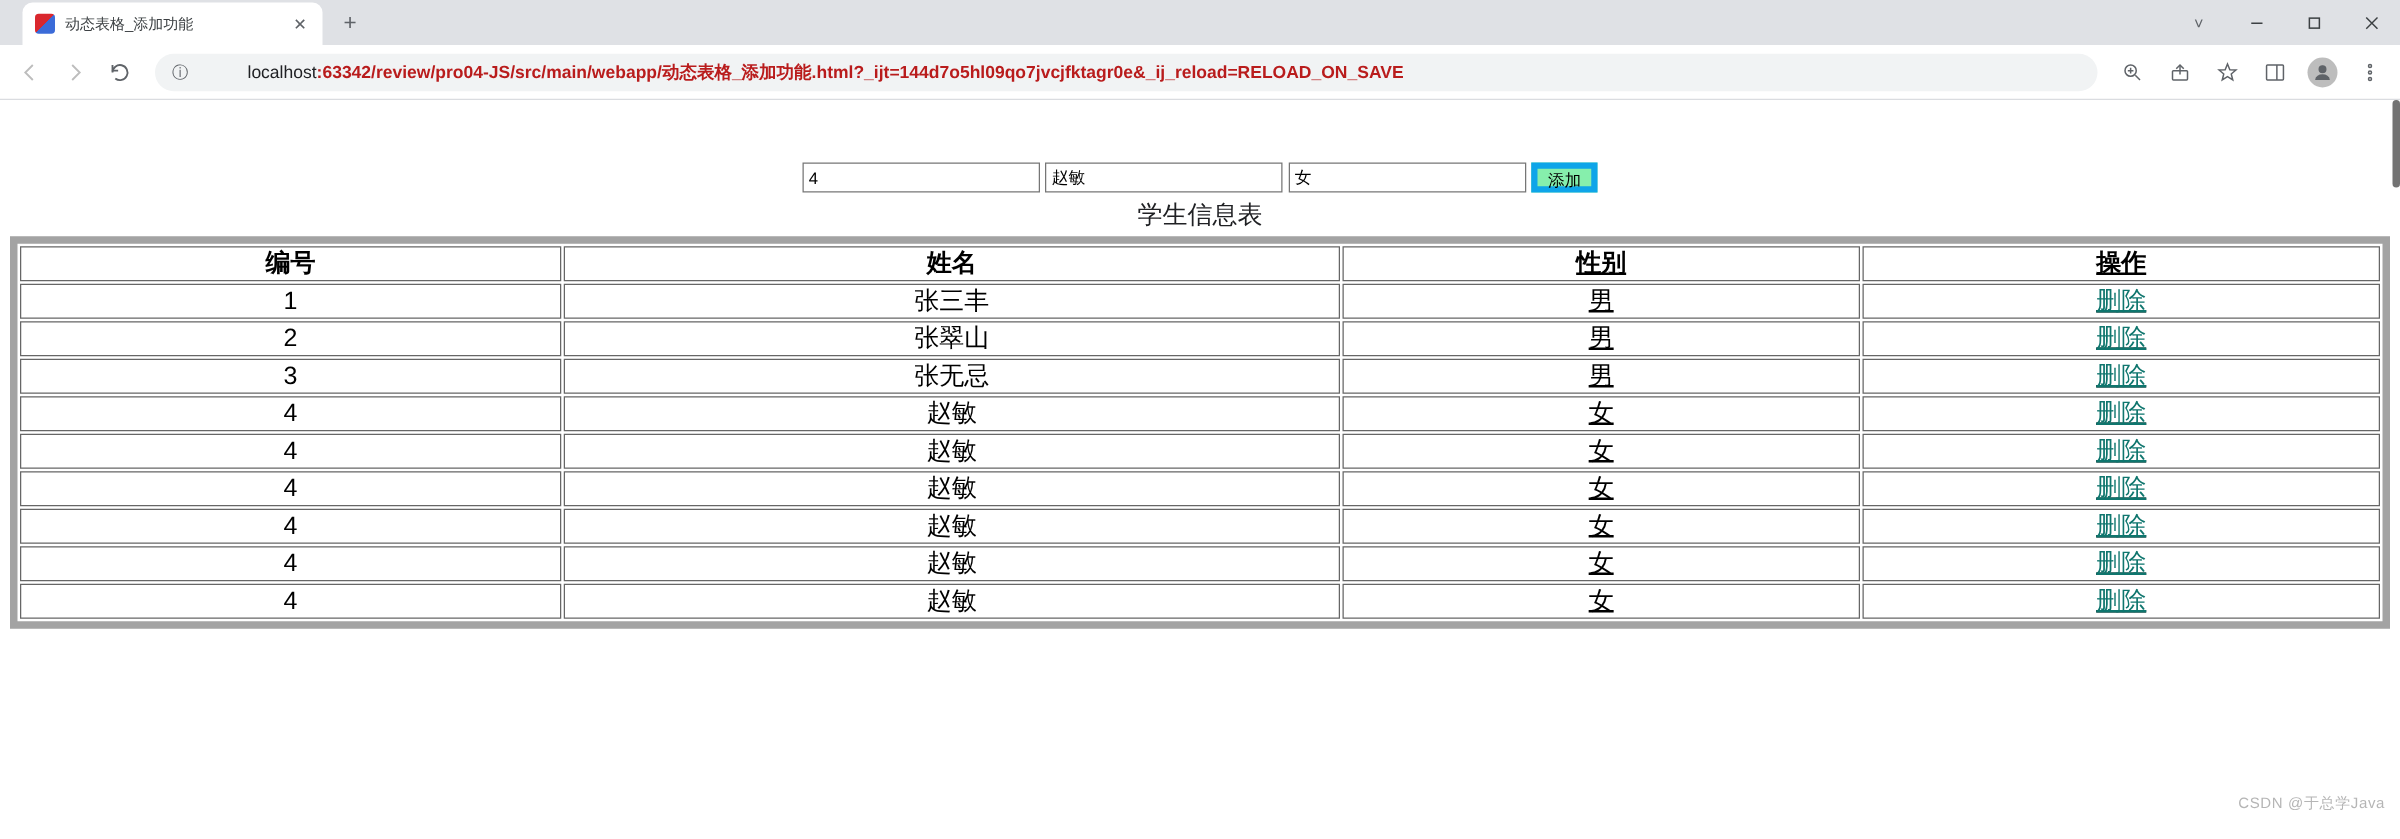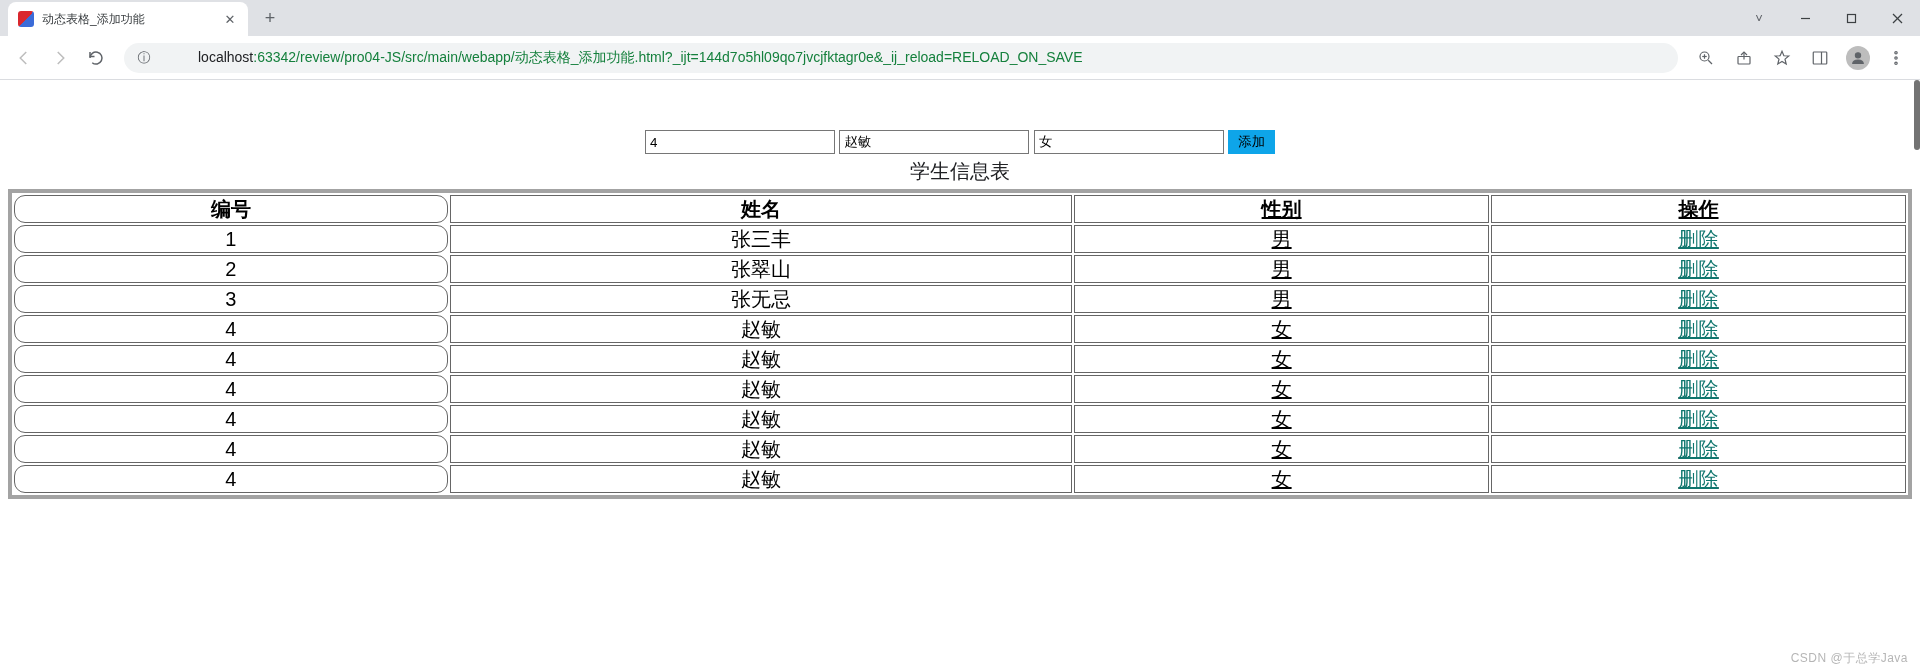--- a/index.html
+++ b/index.html
@@ -18,21 +18,21 @@
     }
     
     .browser-chrome {
       background: #fff;
     }
     .tab-strip {
       display: flex;
       align-items: center;
       height: 36px;
       background: #dfe1e5;
-      padding-left: 8px;
+      padding-left: 18px;
       position: relative;
     }
     .tab {
       display: flex;
       align-items: center;
       background: #fff;
       height: 34px;
       margin-top: 2px;
       border-radius: 8px 8px 0 0;
       padding: 0 10px;
@@ -129,21 +129,21 @@
       color: #5f6368;
       margin: 0 8px;
     }
     .omnibox .info-icon {
       width: 16px; height: 16px;
       display:flex;align-items:center;justify-content:center;
       font-size:13px; color:#5f6368;
     }
     .url-text { flex:1; white-space:nowrap; overflow:hidden; }
     .url-host-strong { color: #202124; padding-left: 36px; }
-    .url-rest { color: #15803d; }
+    .url-rest { color: #b91c1c; font-weight: bold; }
     .toolbar-right {
       display: flex;
       align-items: center;
       gap: 6px;
     }
     .tool-icon {
       width: 32px; height: 32px;
       display:flex; align-items:center; justify-content:center;
       color:#5f6368; cursor:pointer; border-radius:50%;
     }
@@ -177,33 +177,33 @@
       border: 1px solid #767676;
       padding: 1px 4px;
       font-size: 13.333px;
       font-family: Arial, sans-serif;
       vertical-align: middle;
       background:#fff;
     }
     .form-row button {
       height: 24px;
       padding: 1px 8px;
-      background: #0ea5e9;
-      border: 2px solid #0ea5e9;
+      background: #86efac;
+      border: 5px solid #0ea5e9;
       font-size: 13.333px;
       vertical-align: middle;
       cursor: pointer;
       font-family: "Microsoft YaHei", Arial, sans-serif;
     }
     table.data {
       width: calc(100% - 16px);
       margin: 0 8px;
       border-collapse: separate;
       border-spacing: 2px;
-      border: 4px solid #a3a3a3;
+      border: 6px solid #a3a3a3;
     }
     table.data caption {
       font-size: 20px;
       padding: 4px 0;
       color: #202124;
     }
     table.data th, table.data td {
       border: 1px solid #666;
       text-align: center;
       font-size: 20px;
@@ -211,29 +211,29 @@
       padding: 0;
       font-weight: normal;
     }
     table.data th { font-weight: bold; }
     table.data td a {
       color: #0f766e;
       text-decoration: underline;
       cursor: pointer;
       text-align: right;
     }
-    .col-id { width: 23%; border-radius: 11px; }
+    .col-id { width: 23%; }
     .col-name { width: 33%; }
     .col-gender { width: 22%; text-decoration: underline; }
     .col-op { width: 22%; text-decoration: underline; }
     
     .watermark {
       position: absolute;
       right: 12px;
-      bottom: 4px;
+      bottom: 20px;
       font-size: 12px;
       color: rgba(120,120,120,0.55);
       letter-spacing: 0.5px;
       user-select: none;
     }
   </style>
 </head>
 <body>
 
 <div class="browser-chrome">

